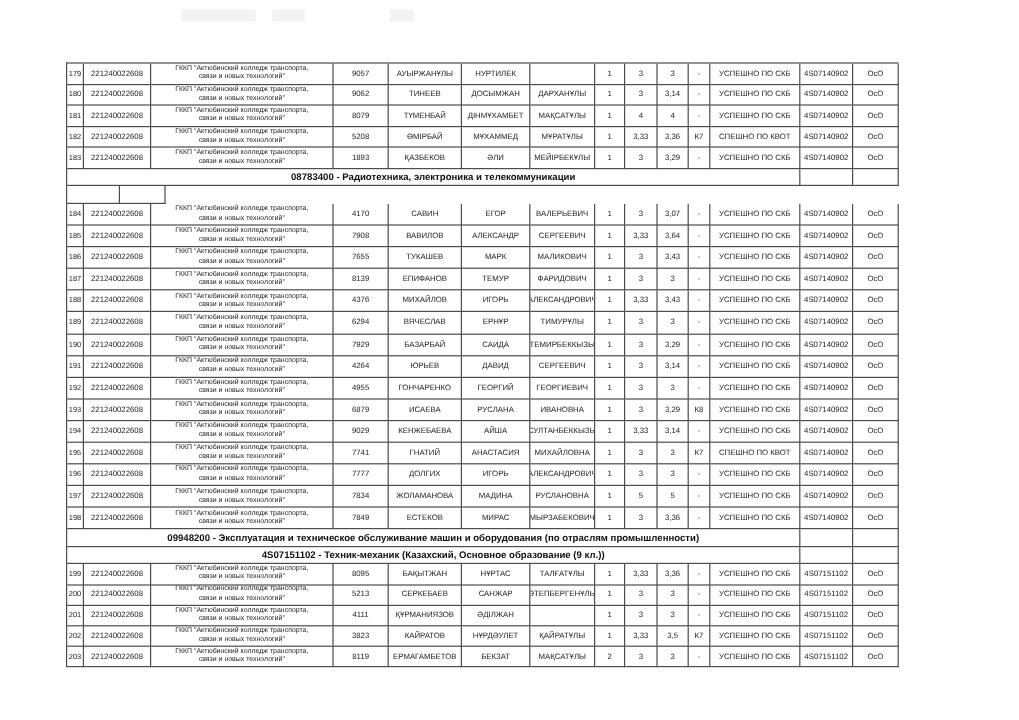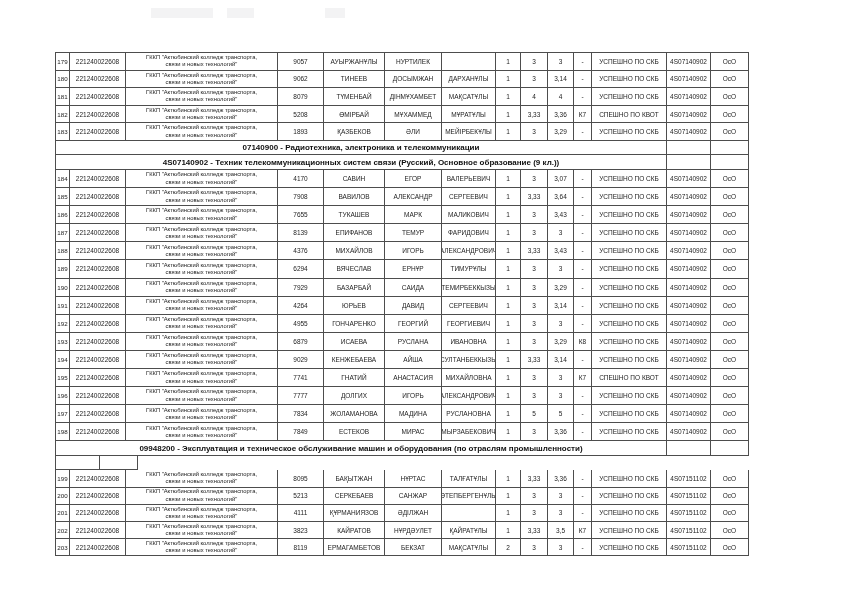--- a/index.html
+++ b/index.html
@@ -117,26 +117,25 @@
         <div class="cell" style="width: 54px;">МЕЙІРБЕКҰЛЫ</div>
         <div class="cell" style="width: 25px;">1</div>
         <div class="cell" style="width: 27px;">3</div>
         <div class="cell" style="width: 26px;">3,29</div>
         <div class="cell" style="width: 18px;">-</div>
         <div class="cell" style="width: 75px;">УСПЕШНО ПО СКБ</div>
         <div class="cell" style="width: 44px;">4S07140902</div>
         <div class="cell" style="width: 38px;">ОсО</div>
       </div>
       <div class="row" style="height: 14.5px;">
-        <div class="cell sec" style="width: 611px;">07140900 - Радиотехника, электроника и телекоммуникации</div>
+        <div class="cell sec" style="width: 611px;">08783400 - Радиотехника, электроника и телекоммуникации</div>
         <div class="cell" style="width: 44px;"></div>
         <div class="cell" style="width: 38px;"></div>
       </div>
       <div class="row" style="height: 14.5px;">
-        <div class="cell sec" style="width: 611px;">4S07140902 - Техник телекоммуникационных систем связи (Русский, Основное образование (9 кл.))</div>
         <div class="cell" style="width: 44px;"></div>
         <div class="cell" style="width: 38px;"></div>
       </div>
       <div class="row" style="height: 18.1px;">
         <div class="cell rownum" style="width: 14px;">184</div>
         <div class="cell" style="width: 56px;">221240022608</div>
         <div class="cell college" style="width: 152px;">
           <span>ГККП "Актюбинский колледж транспорта,</span>
           <span>связи и новых технологий"</span>
         </div>
@@ -417,20 +416,21 @@
         <div class="cell" style="width: 75px;">УСПЕШНО ПО СКБ</div>
         <div class="cell" style="width: 44px;">4S07140902</div>
         <div class="cell" style="width: 38px;">ОсО</div>
       </div>
       <div class="row" style="height: 14.5px;">
         <div class="cell sec" style="width: 611px;">09948200 - Эксплуатация и техническое обслуживание машин и оборудования (по отраслям промышленности)</div>
         <div class="cell" style="width: 44px;"></div>
         <div class="cell" style="width: 38px;"></div>
       </div>
       <div class="row" style="height: 14.5px;">
+        <div class="cell sec" style="width: 611px;">4S07151102 - Техник-механик (Казахский, Основное образование (9 кл.))</div>
         <div class="cell" style="width: 44px;"></div>
         <div class="cell" style="width: 38px;"></div>
       </div>
       <div class="row" style="height: 17.2px;">
         <div class="cell rownum" style="width: 14px;">199</div>
         <div class="cell" style="width: 56px;">221240022608</div>
         <div class="cell college" style="width: 152px;">
           <span>ГККП "Актюбинский колледж транспорта,</span>
           <span>связи и новых технологий"</span>
         </div>

